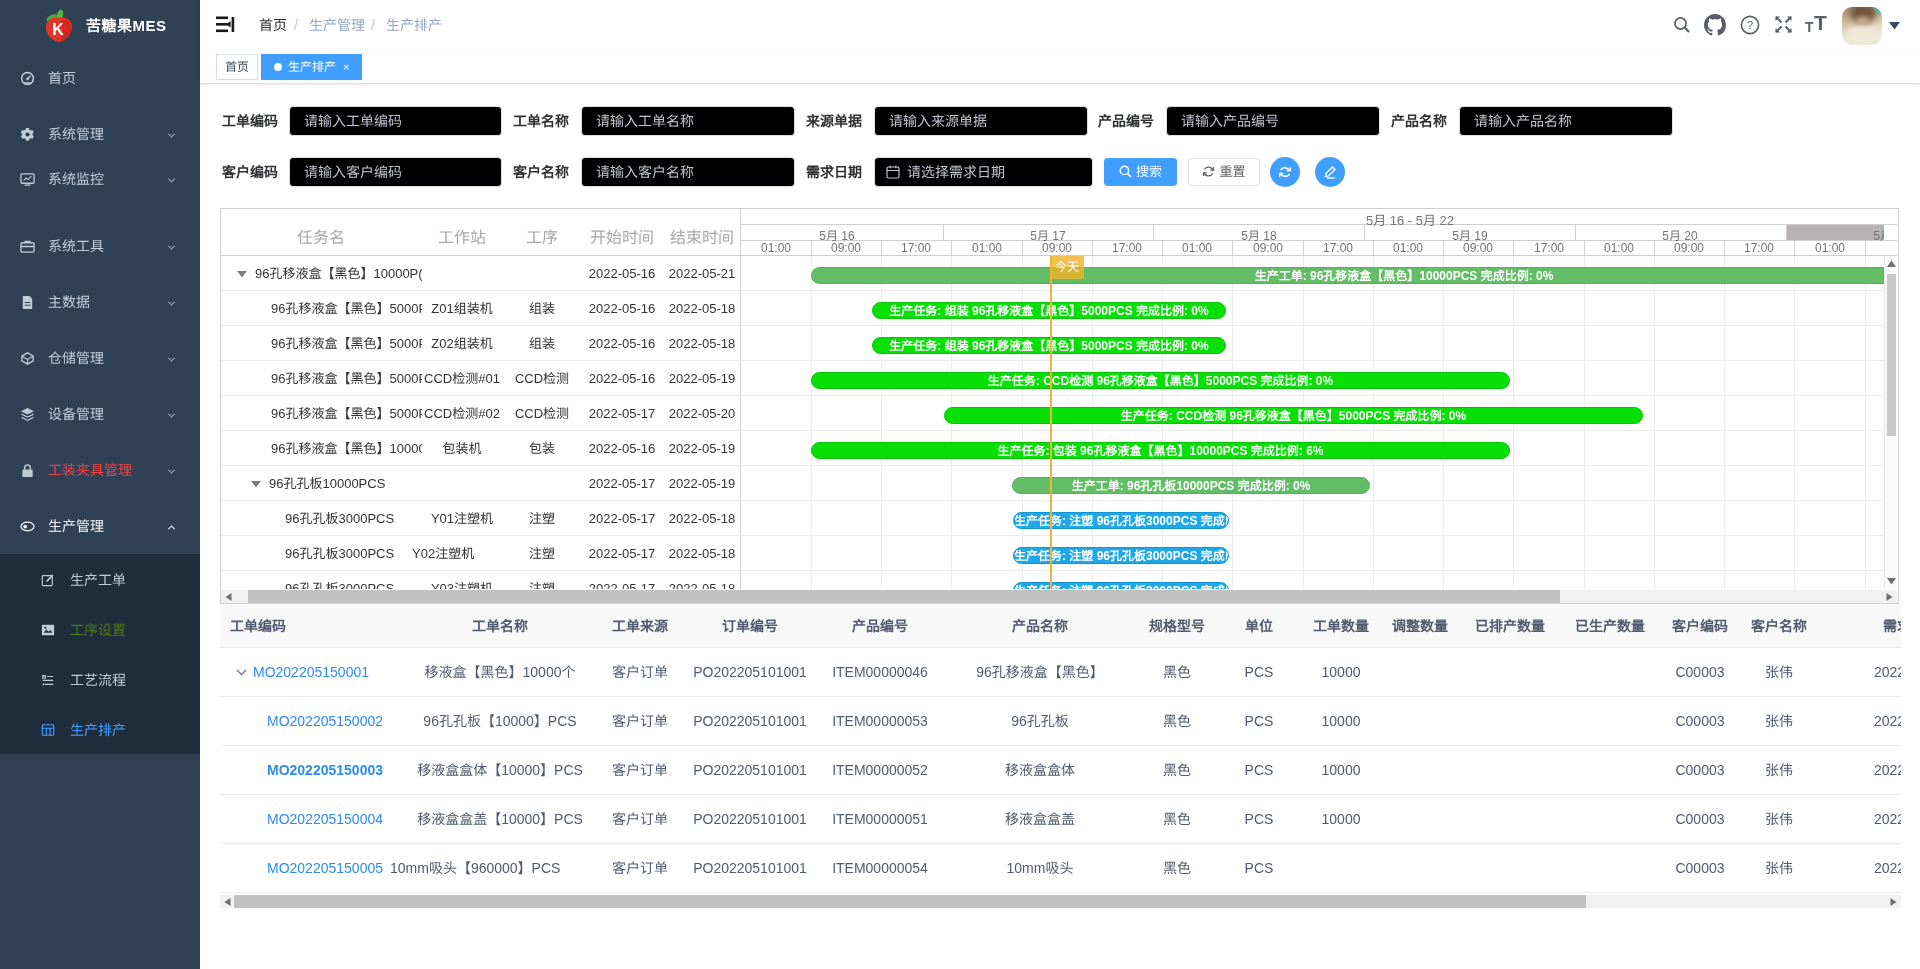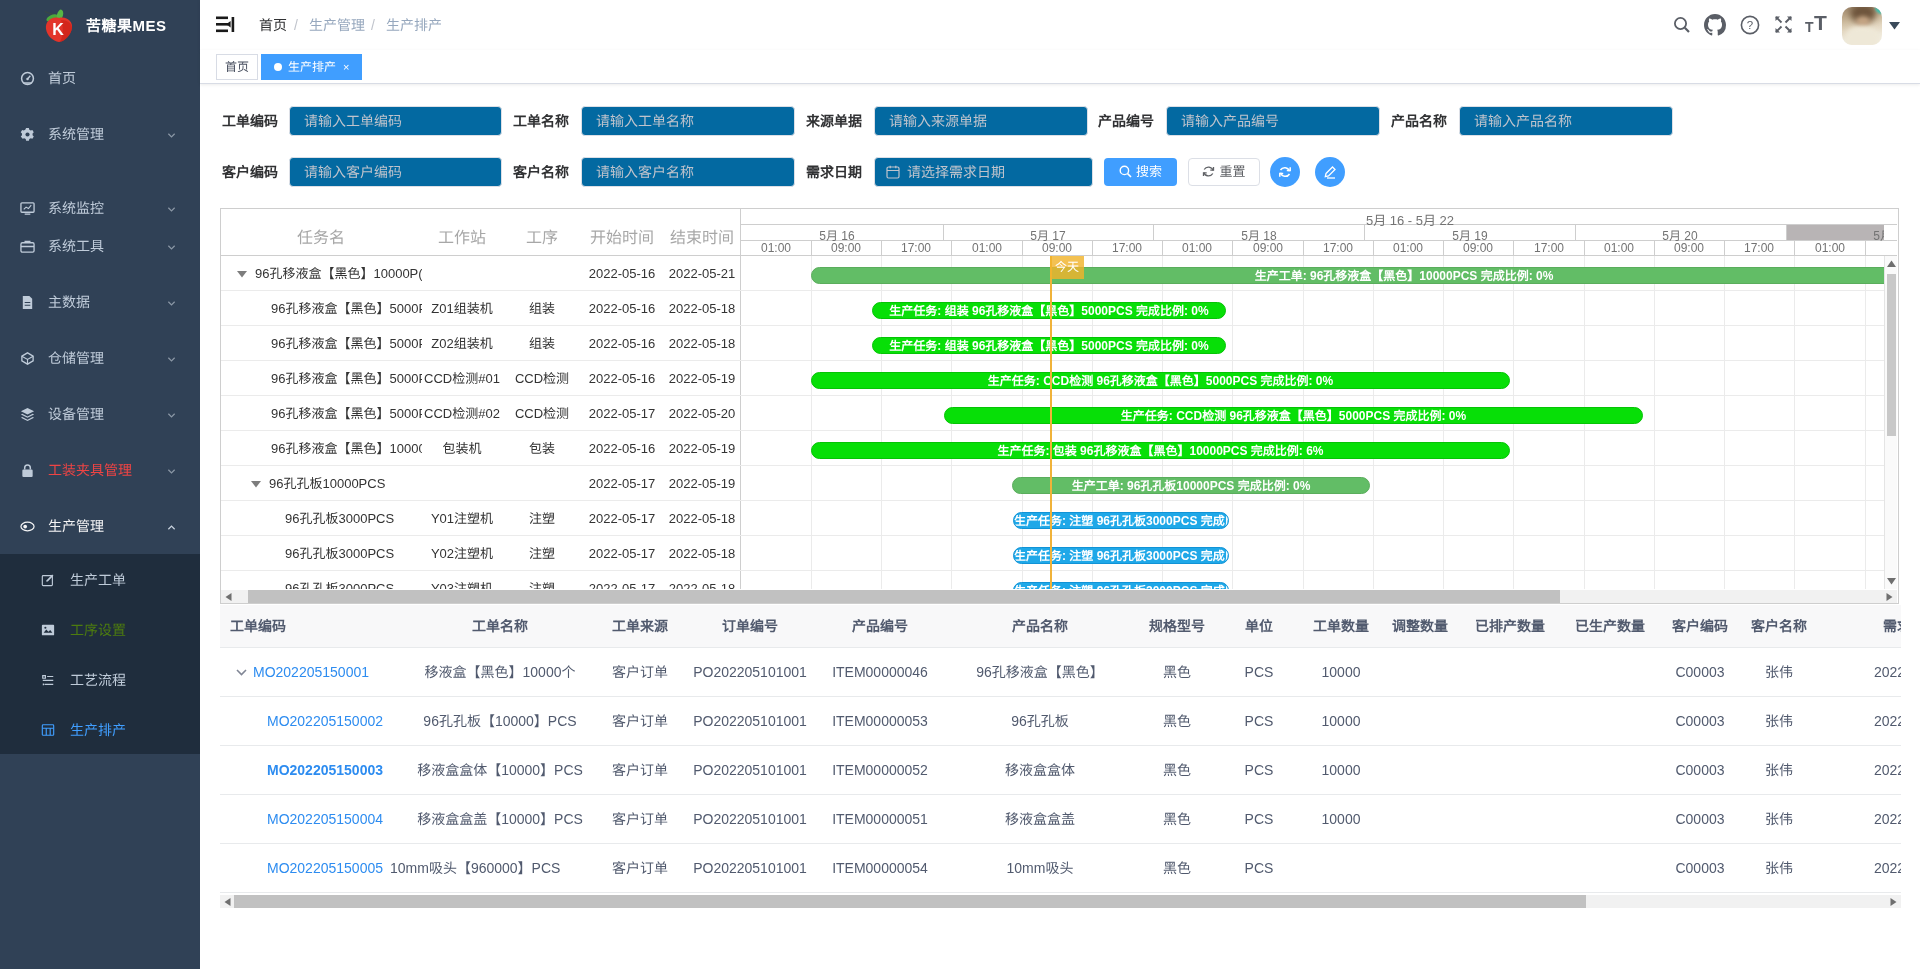--- a/index.html
+++ b/index.html
@@ -17,21 +17,21 @@
 .sub-item{left:0;width:216px;height:50px;color:#bfcbd9;font-size:14px;}
 .sub-item .lbl{position:absolute;left:70px;top:0;height:50px;line-height:50px;}
 .sub-item .ico{position:absolute;left:41px;top:18px;width:14px;height:14px;}
 .navbar{left:200px;top:0;width:1720px;height:50px;background:#fff;box-shadow:0 1px 4px rgba(0,21,41,.08);}
 .tags{left:200px;top:50px;width:1720px;height:34px;background:#fff;border-bottom:1px solid #d8dce5;box-shadow:0 1px 3px 0 rgba(0,0,0,.08);}
 .tag{position:absolute;top:54px;height:26px;line-height:24px;font-size:12px;padding:0 8px;border:1px solid #d8dce5;background:#fff;color:#495060;}
 .tag.active{background:#409eff;color:#fff;border-color:#409eff;padding:0 12px;}
 .tag .dot{display:inline-block;width:8px;height:8px;border-radius:50%;background:#fff;margin-right:6px;position:relative;top:0px;}
 .bc{font-size:14px;line-height:50px;}
 .form-label{font-size:14px;font-weight:bold;color:#303133;height:30px;line-height:30px;text-align:right;}
-.inp{height:30px;border:1px solid #dcdfe6;border-radius:4px;background:#0369a1;}
+.inp{height:30px;border:1px solid #dcdfe6;border-radius:4px;background:#000000;}
 .inp .ph{position:absolute;left:14px;top:0;height:28px;line-height:28px;font-size:14px;color:#bfc3cc;white-space:nowrap;overflow:hidden;}
 .btn{border-radius:4px;font-size:13px;text-align:center;}
 .gantt{left:220px;top:208px;width:1679px;height:396px;border:1px solid #cecece;background:#fff;}
 .ghead-cell{font-size:16px;color:#a7a7a7;text-align:center;}
 .scale-txt{font-size:12px;color:#737373;text-align:center;white-space:nowrap;}
 .gcol-line{position:absolute;top:0;height:100%;width:1px;background:#ebebeb;}
 .gcell{position:absolute;font-size:13px;color:#333;white-space:nowrap;}
 .bar{position:absolute;height:17px;border-radius:9px;overflow:hidden;}
 .bar .bt{position:absolute;top:0;width:100%;text-align:center;font-size:12px;font-weight:bold;color:#fff;line-height:16px;white-space:nowrap;}
 .thead-cell{position:absolute;font-size:14px;font-weight:bold;color:#515a6e;white-space:nowrap;}
@@ -70,21 +70,21 @@
         <svg viewBox="0 0 16 16" width="15" height="15">
           <path d="M6.5 1h3l.4 1.8 1.6.9 1.7-.6 1.5 2.6-1.3 1.2v1.9l1.3 1.2-1.5 2.6-1.7-.6-1.6.9-.4 1.8h-3l-.4-1.8-1.6-.9-1.7.6L.8 10l1.3-1.2V6.9L.8 5.7l1.5-2.6 1.7.6 1.6-.9z" fill="#bfcbd9"></path>
           <circle cx="8" cy="8" r="2.2" fill="#304156"></circle>
         </svg>
       </span>
       <span class="lbl">系统管理</span>
       <svg class="arr" viewBox="0 0 10 10" width="9" height="9">
         <path d="M1.5 3 5 6.5 8.5 3" stroke="#8a97a5" stroke-width="1.4" fill="none"></path>
       </svg>
     </div>
-<div class="abs menu-item" style="top:180px;color:#bfcbd9">
+<div class="abs menu-item" style="top:151px;color:#bfcbd9">
       <span class="ico">
         <svg viewBox="0 0 16 16" width="15" height="15">
           <rect x="1" y="2" width="14" height="10" rx="1" fill="none" stroke="#bfcbd9" stroke-width="1.4"></rect>
           <path d="M4 9l2.5-2.5L9 8l3-3.5" stroke="#bfcbd9" stroke-width="1.2" fill="none"></path>
           <path d="M5 14h6" stroke="#bfcbd9" stroke-width="1.4"></path>
         </svg>
       </span>
       <span class="lbl">系统监控</span>
       <svg class="arr" viewBox="0 0 10 10" width="9" height="9">
         <path d="M1.5 3 5 6.5 8.5 3" stroke="#8a97a5" stroke-width="1.4" fill="none"></path>
@@ -427,21 +427,21 @@
 <div class="abs gcell" style="left:361px;top:210px;width:80px;line-height:35px;text-align:center;">2022-05-17</div>
 <div class="abs gcell" style="left:441px;top:210px;width:80px;line-height:35px;text-align:center;">2022-05-19</div>
 <div class="abs" style="left:0;top:279px;width:1663px;height:1px;background:#ebebeb;"></div>
 <div class="abs gcell" style="left:64px;top:245px;width:137px;line-height:35px;overflow:hidden;">96孔孔板3000PCS</div>
 <div class="abs gcell" style="left:201px;top:245px;width:80px;line-height:35px;text-align:center;">Y01注塑机</div>
 <div class="abs gcell" style="left:281px;top:245px;width:80px;line-height:35px;text-align:center;">注塑</div>
 <div class="abs gcell" style="left:361px;top:245px;width:80px;line-height:35px;text-align:center;">2022-05-17</div>
 <div class="abs gcell" style="left:441px;top:245px;width:80px;line-height:35px;text-align:center;">2022-05-18</div>
 <div class="abs" style="left:0;top:314px;width:1663px;height:1px;background:#ebebeb;"></div>
 <div class="abs gcell" style="left:64px;top:280px;width:137px;line-height:35px;overflow:hidden;">96孔孔板3000PCS</div>
-<div class="abs gcell" style="left:201px;top:280px;width:80px;line-height:35px;text-align:center;">Y02注塑机</div>
+<div class="abs gcell" style="left:191px;top:280px;width:80px;line-height:35px;">Y02注塑机</div>
 <div class="abs gcell" style="left:281px;top:280px;width:80px;line-height:35px;text-align:center;">注塑</div>
 <div class="abs gcell" style="left:361px;top:280px;width:80px;line-height:35px;text-align:center;">2022-05-17</div>
 <div class="abs gcell" style="left:441px;top:280px;width:80px;line-height:35px;text-align:center;">2022-05-18</div>
 
 <div class="abs gcell" style="left:64px;top:315px;width:137px;line-height:35px;overflow:hidden;">96孔孔板3000PCS</div>
 <div class="abs gcell" style="left:201px;top:315px;width:80px;line-height:35px;text-align:center;">Y03注塑机</div>
 <div class="abs gcell" style="left:281px;top:315px;width:80px;line-height:35px;text-align:center;">注塑</div>
 <div class="abs gcell" style="left:361px;top:315px;width:80px;line-height:35px;text-align:center;">2022-05-17</div>
 <div class="abs gcell" style="left:441px;top:315px;width:80px;line-height:35px;text-align:center;">2022-05-18</div>
 </div>

